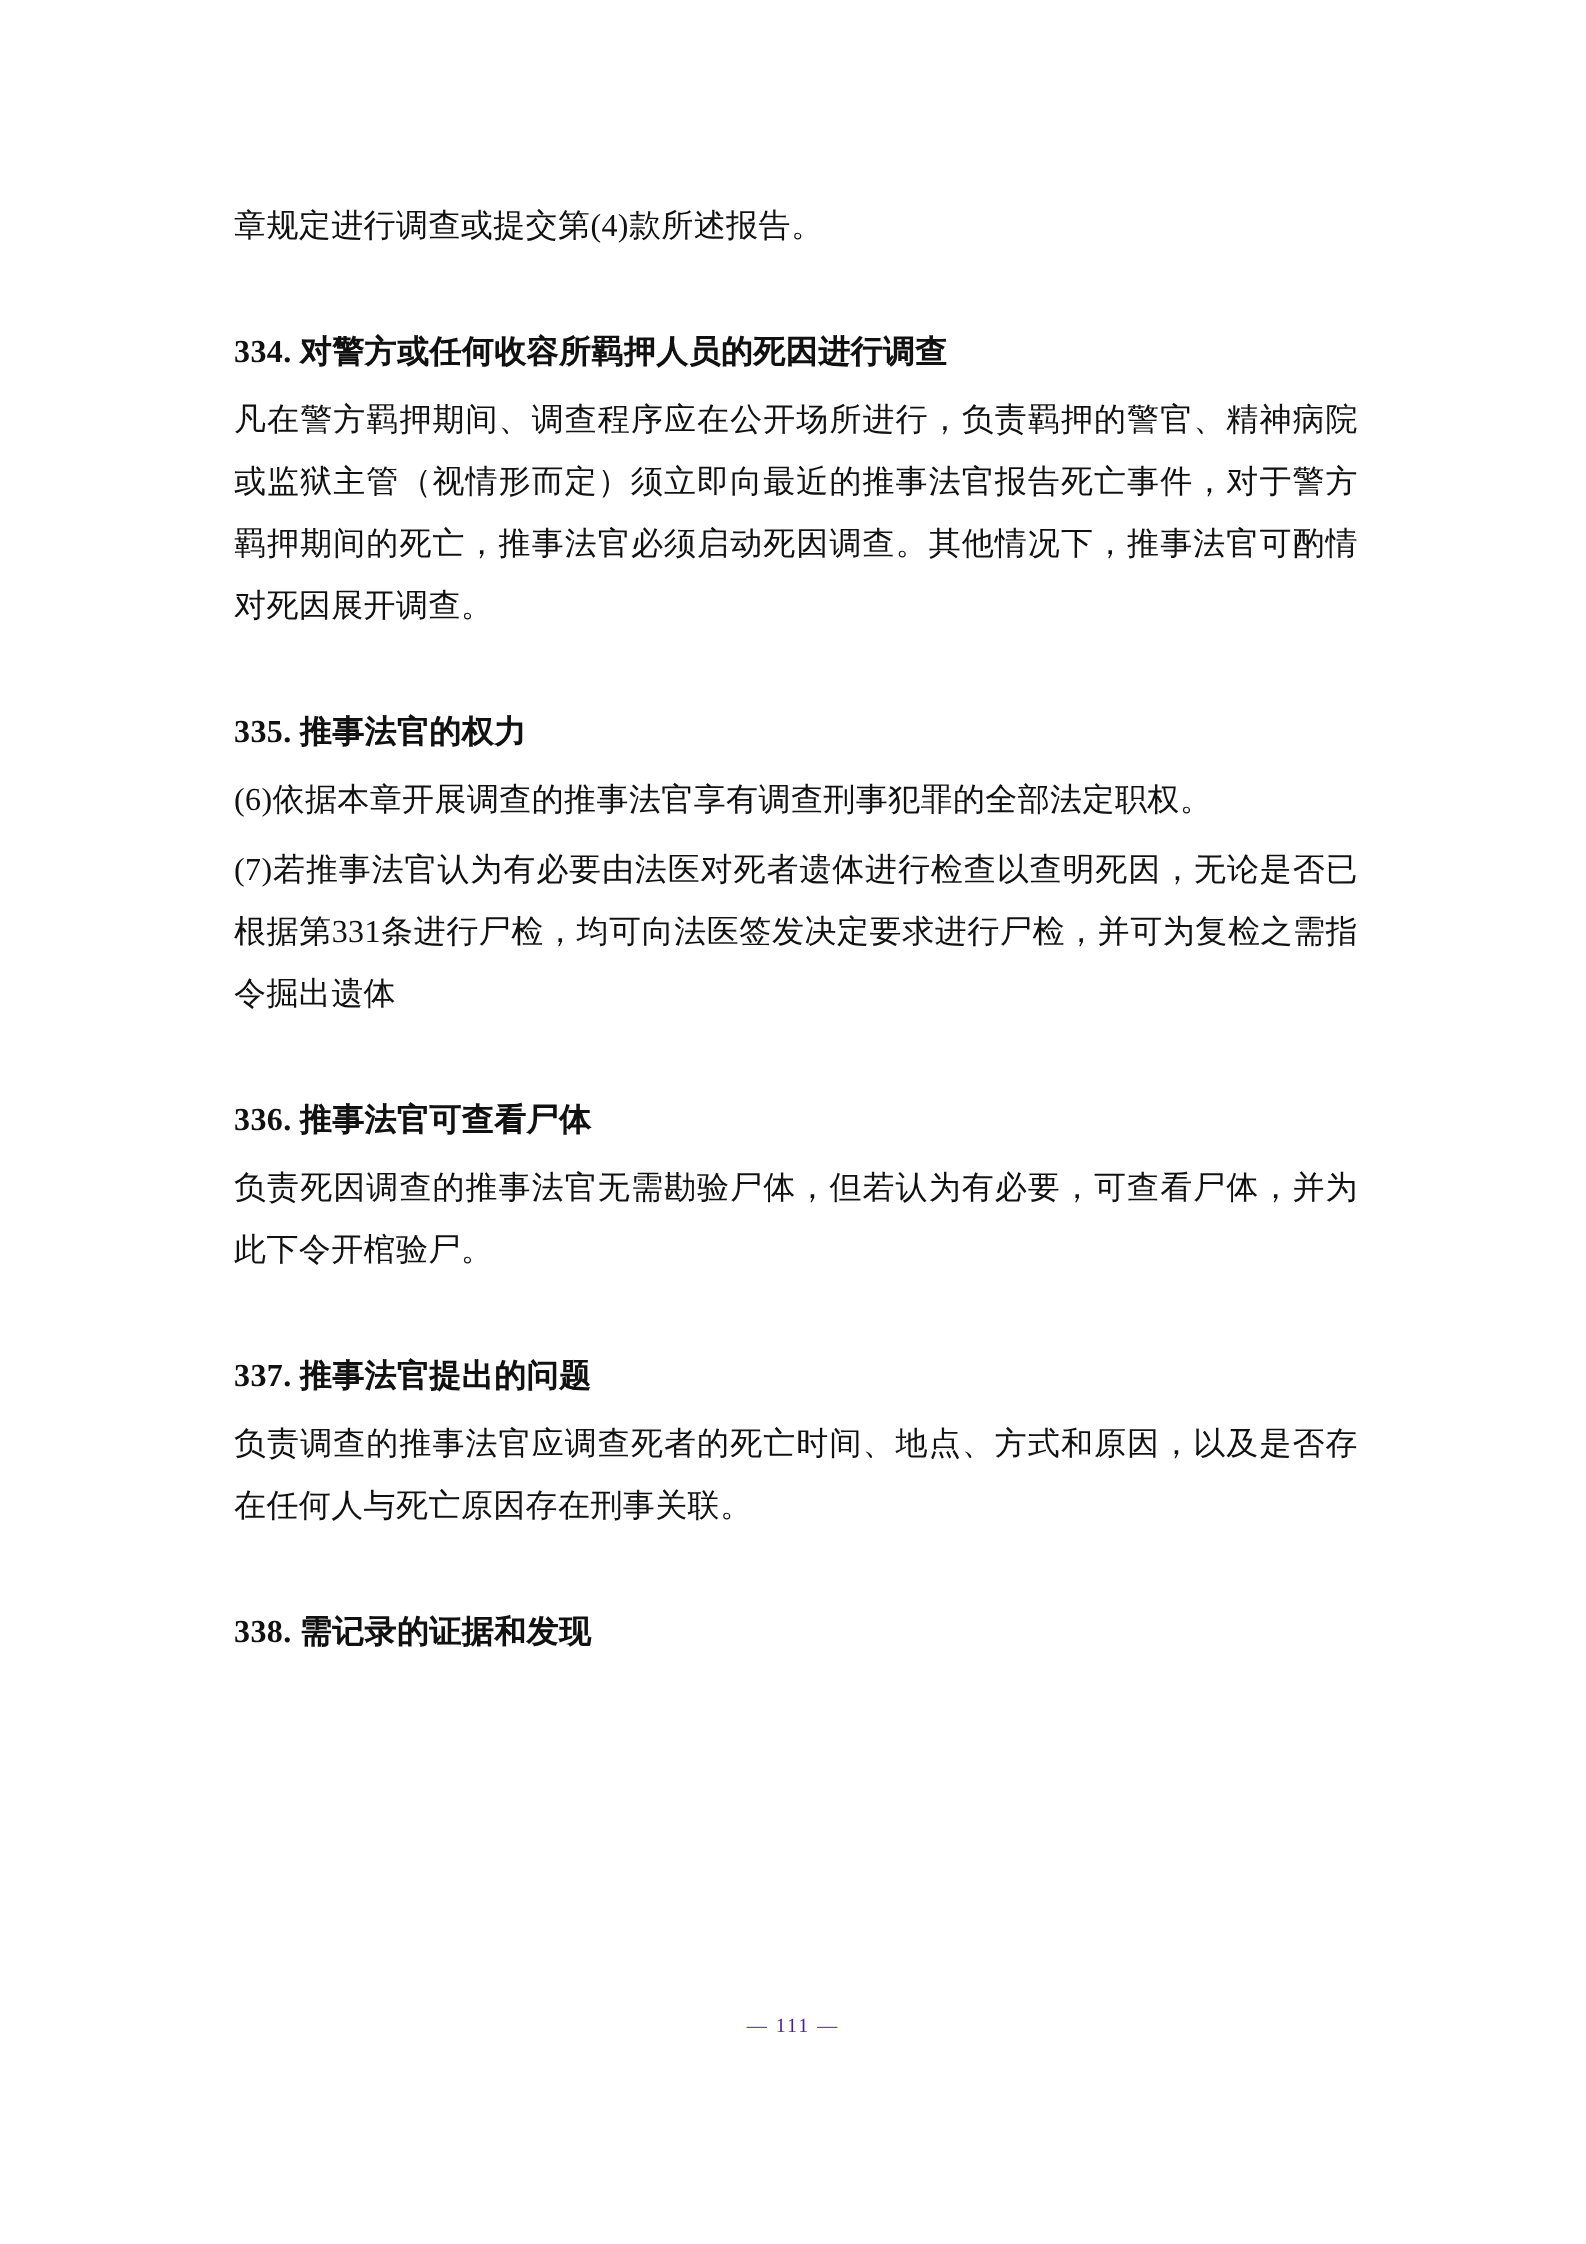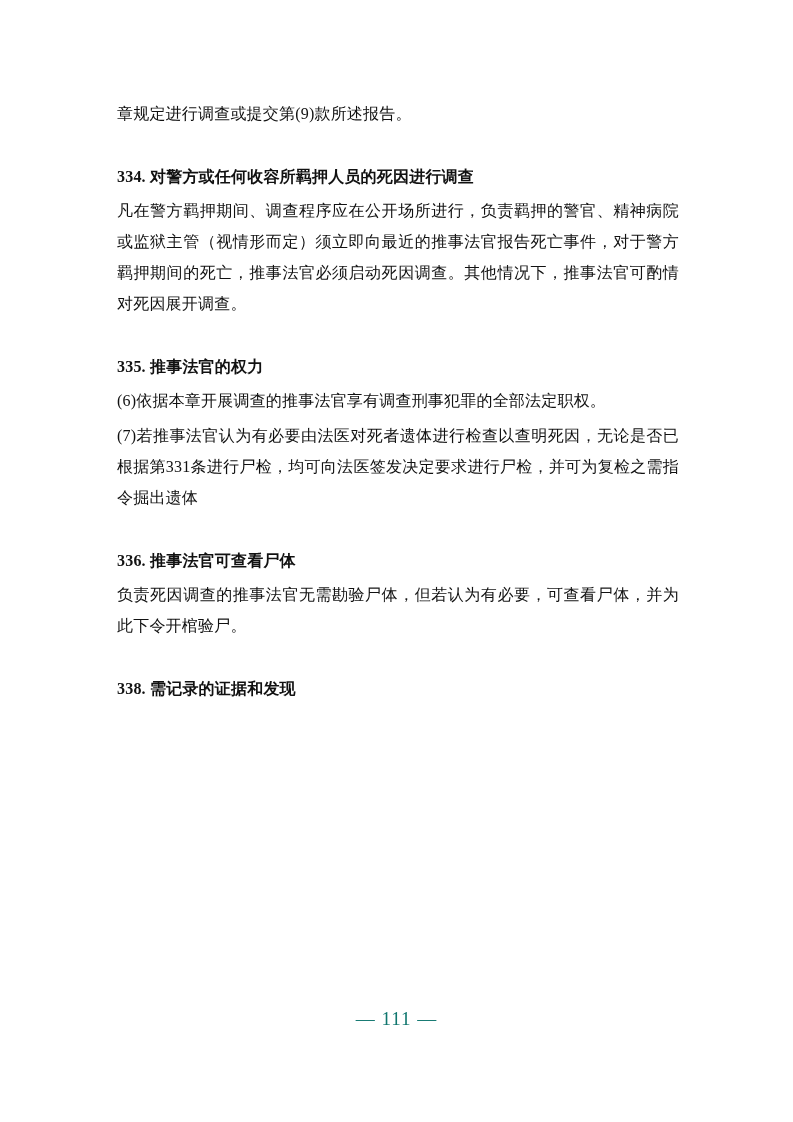--- a/index.html
+++ b/index.html
@@ -37,49 +37,53 @@
     font-weight: bold;
     margin: 32px 0 3px 0;
     letter-spacing: 0.2px;
   }
   .page-footer {
     position: absolute;
     left: 0;
     right: 0;
     top: 1008px;
     text-align: center;
-    font-size: 19px;
+    font-size: 10px;
     letter-spacing: 1px;
-    color: #0f766e;
+    color: #4c1d95;
   }
 </style>
 </head>
 <body>
 
 <div class="page">
   <div class="content">
 
-    <p class="body-text">章规定进行调查或提交第(9)款所述报告。</p>
+    <p class="body-text">章规定进行调查或提交第(4)款所述报告。</p>
 
     <section>
       <h2 class="section-heading">334. 对警方或任何收容所羁押人员的死因进行调查</h2>
       <p class="body-text">凡在警方羁押期间、调查程序应在公开场所进行，负责羁押的警官、精神病院或监狱主管（视情形而定）须立即向最近的推事法官报告死亡事件，对于警方羁押期间的死亡，推事法官必须启动死因调查。其他情况下，推事法官可酌情对死因展开调查。</p>
     </section>
 
     <section>
       <h2 class="section-heading">335. 推事法官的权力</h2>
       <p class="body-text">(6)依据本章开展调查的推事法官享有调查刑事犯罪的全部法定职权。</p>
       <p class="body-text">(7)若推事法官认为有必要由法医对死者遗体进行检查以查明死因，无论是否已根据第331条进行尸检，均可向法医签发决定要求进行尸检，并可为复检之需指令掘出遗体</p>
     </section>
 
     <section>
       <h2 class="section-heading">336. 推事法官可查看尸体</h2>
       <p class="body-text">负责死因调查的推事法官无需勘验尸体，但若认为有必要，可查看尸体，并为此下令开棺验尸。</p>
     </section>
 
+    <section>
+      <h2 class="section-heading">337. 推事法官提出的问题</h2>
+      <p class="body-text">负责调查的推事法官应调查死者的死亡时间、地点、方式和原因，以及是否存在任何人与死亡原因存在刑事关联。</p>
+    </section>
 
     <section>
       <h2 class="section-heading">338. 需记录的证据和发现</h2>
     </section>
 
   </div>
 
   <div class="page-footer">
     <span>— 111 —</span>
   </div>

